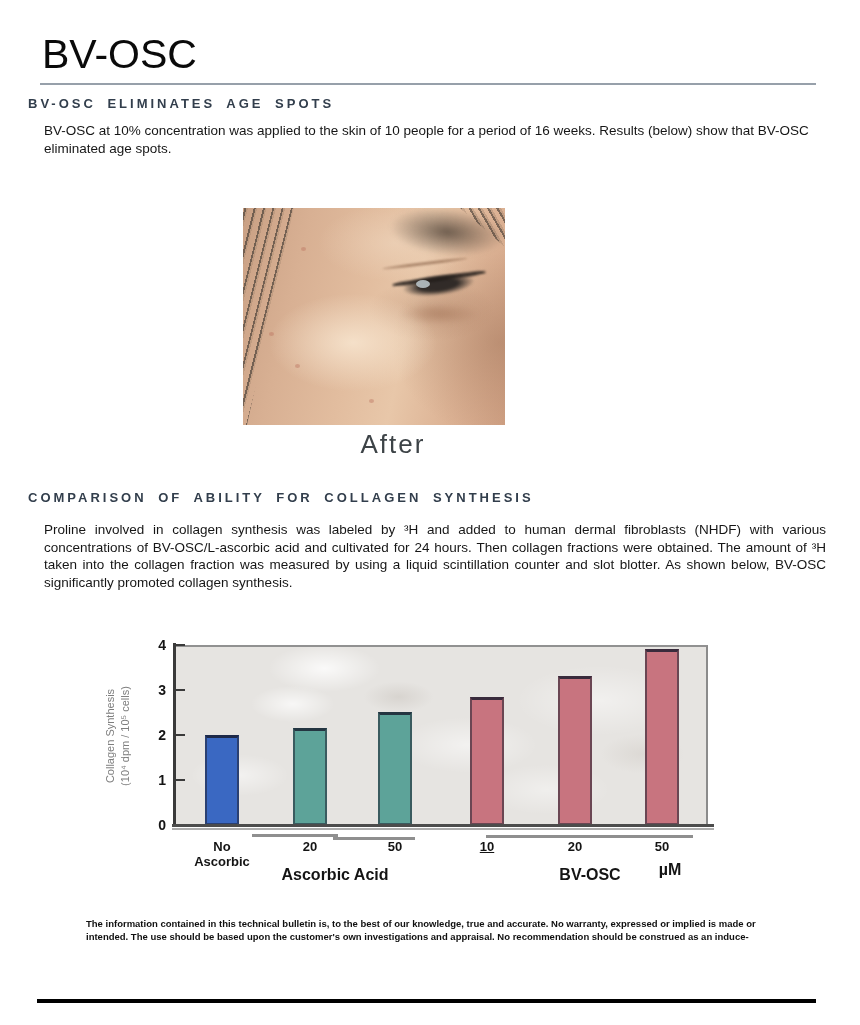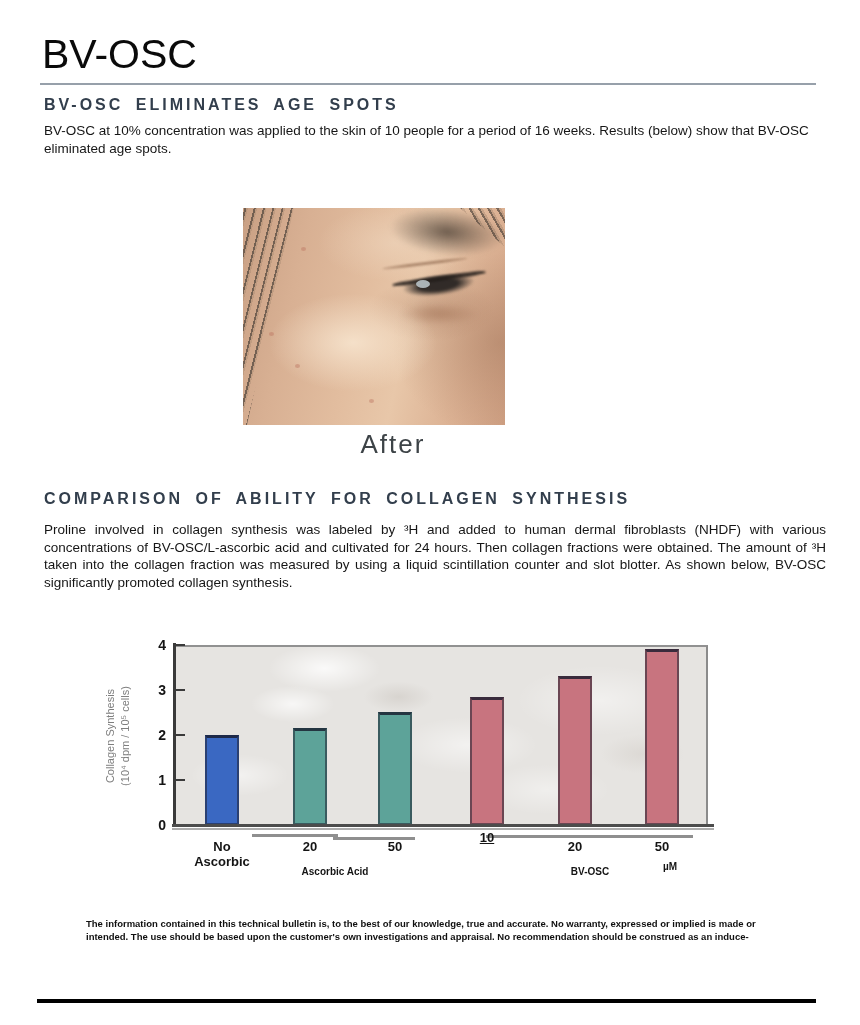--- a/index.html
+++ b/index.html
@@ -1,21 +1,21 @@
 <!DOCTYPE html>
 <html><head>
 <meta charset="utf-8">
 <style>
   html,body{margin:0;padding:0;background:#fff;}
   .page{position:relative;width:860px;height:1022px;background:#ffffff;overflow:hidden;
         font-family:"Liberation Sans",sans-serif;color:#141414;padding-left:23px;}
 
   .title{position:absolute;left:42px;top:34px;font-size:41px;line-height:1;color:#0a0a0a;letter-spacing:0;}
   .rule-top{position:absolute;left:40px;top:83px;width:776px;height:2px;background:#97a0aa;}
-  .h-sec{position:absolute;left:44px;font-size:16px;font-weight:bold;letter-spacing:3px;word-spacing:5px;color:#323e4c;}
+  .h-sec{position:absolute;left:28px;font-size:13px;font-weight:bold;letter-spacing:3px;word-spacing:5px;color:#323e4c;}
   .body-text{position:absolute;font-size:13.5px;line-height:17.5px;color:#161616;}
   .justify{text-align:justify;text-align-last:left;}
 
   
   .photo{position:absolute;left:243px;top:208px;width:262px;height:217px;overflow:hidden;
     background:
       radial-gradient(120px 70px at 42% 62%, rgba(248,230,208,.85), rgba(248,230,208,0) 70%),
       radial-gradient(110px 55px at 58% 16%, rgba(240,216,192,.55), rgba(240,216,192,0) 70%),
       radial-gradient(150px 130px at 98% 62%, rgba(148,104,78,.38), rgba(148,104,78,0) 72%),
       radial-gradient(90px 45px at 72% 47%, rgba(160,112,86,.30), rgba(160,112,86,0) 70%),
@@ -59,21 +59,21 @@
       radial-gradient(50px 22px at 42% 28%, rgba(212,208,203,.8), rgba(212,208,203,0) 70%),
       radial-gradient(60px 28px at 88% 60%, rgba(216,212,207,.7), rgba(216,212,207,0) 70%);}
   .xaxis{left:172px;top:194px;width:542px;height:3px;background:#4c4c4c;z-index:4;}
   .xaxis2{left:172px;top:198px;width:542px;height:2px;background:#adadad;z-index:4;}
   .bar{position:absolute;box-sizing:border-box;z-index:3;
     border:2px solid rgba(30,32,48,.55);border-top:3px solid rgba(22,26,44,.8);}
   .cat{position:absolute;text-align:center;font-weight:bold;font-size:13px;line-height:15px;color:#141414;z-index:5;}
   .ytick{position:absolute;text-align:right;font-weight:bold;font-size:14px;line-height:16px;color:#141414;}
   .ydash{position:absolute;width:9px;height:2px;background:#3a3a3a;z-index:2;}
   .gline{height:3px;background:#8f8f8f;}
-  .glabel{text-align:center;font-weight:bold;font-size:10px;color:#141414;}
+  .glabel{text-align:center;font-weight:bold;font-size:16px;color:#141414;}
 
   .disclaimer{position:absolute;left:38px;top:917px;font-size:9.5px;font-weight:bold;
     line-height:13px;color:#101010;white-space:nowrap;margin-left:48px;}
   .tested{position:absolute;left:45px;top:980px;font-size:12.5px;color:#000;white-space:nowrap;}
   .rule-bottom{position:absolute;left:37px;top:999px;width:779px;height:4px;background:#000;}
 </style>
 </head>
 <body>
 
 <div class="page">
@@ -120,21 +120,21 @@
     <div class="glabel" style="left:260px;top:236px;width:150px;">Ascorbic Acid</div>
     <div class="glabel" style="left:515px;top:236px;width:150px;">BV-OSC</div>
     <div class="glabel" style="left:640px;top:231px;width:60px;">µM</div>
   <div class="bar" style="left: 205px; top: 105px; width: 34px; height: 90px; background-color: rgb(58, 104, 194);"></div>
       <div class="cat" style="left: 189px; top: 209px; width: 66px;">No Ascorbic</div>
       <div class="bar" style="left: 293px; top: 98px; width: 34px; height: 97px; background-color: rgb(93, 163, 153);"></div>
       <div class="cat" style="left: 277px; top: 209px; width: 66px;">20</div>
       <div class="bar" style="left: 378px; top: 82px; width: 34px; height: 113px; background-color: rgb(93, 163, 153);"></div>
       <div class="cat" style="left: 362px; top: 209px; width: 66px;">50</div>
       <div class="bar" style="left: 470px; top: 67px; width: 34px; height: 128px; background-color: rgb(200, 116, 127);"></div>
-      <div class="cat" style="left: 454px; top: 200px; width: 66px; text-decoration: underline;">10</div>
+      <div class="cat" style="left: 454px; top: 209px; width: 66px; text-decoration: underline;">10</div>
       <div class="bar" style="left: 558px; top: 46px; width: 34px; height: 149px; background-color: rgb(200, 116, 127);"></div>
       <div class="cat" style="left: 542px; top: 209px; width: 66px;">20</div>
       <div class="bar" style="left: 645px; top: 19px; width: 34px; height: 176px; background-color: rgb(200, 116, 127);"></div>
       <div class="cat" style="left: 629px; top: 209px; width: 66px;">50</div>
       <div class="ytick" style="left: 138px; top: 187px; width: 28px;">0</div>
       <div class="ydash" style="left: 176px; top: 194px;"></div>
       <div class="ytick" style="left: 138px; top: 142px; width: 28px;">1</div>
       <div class="ydash" style="left: 176px; top: 149px;"></div>
       <div class="ytick" style="left: 138px; top: 97px; width: 28px;">2</div>
       <div class="ydash" style="left: 176px; top: 104px;"></div>

